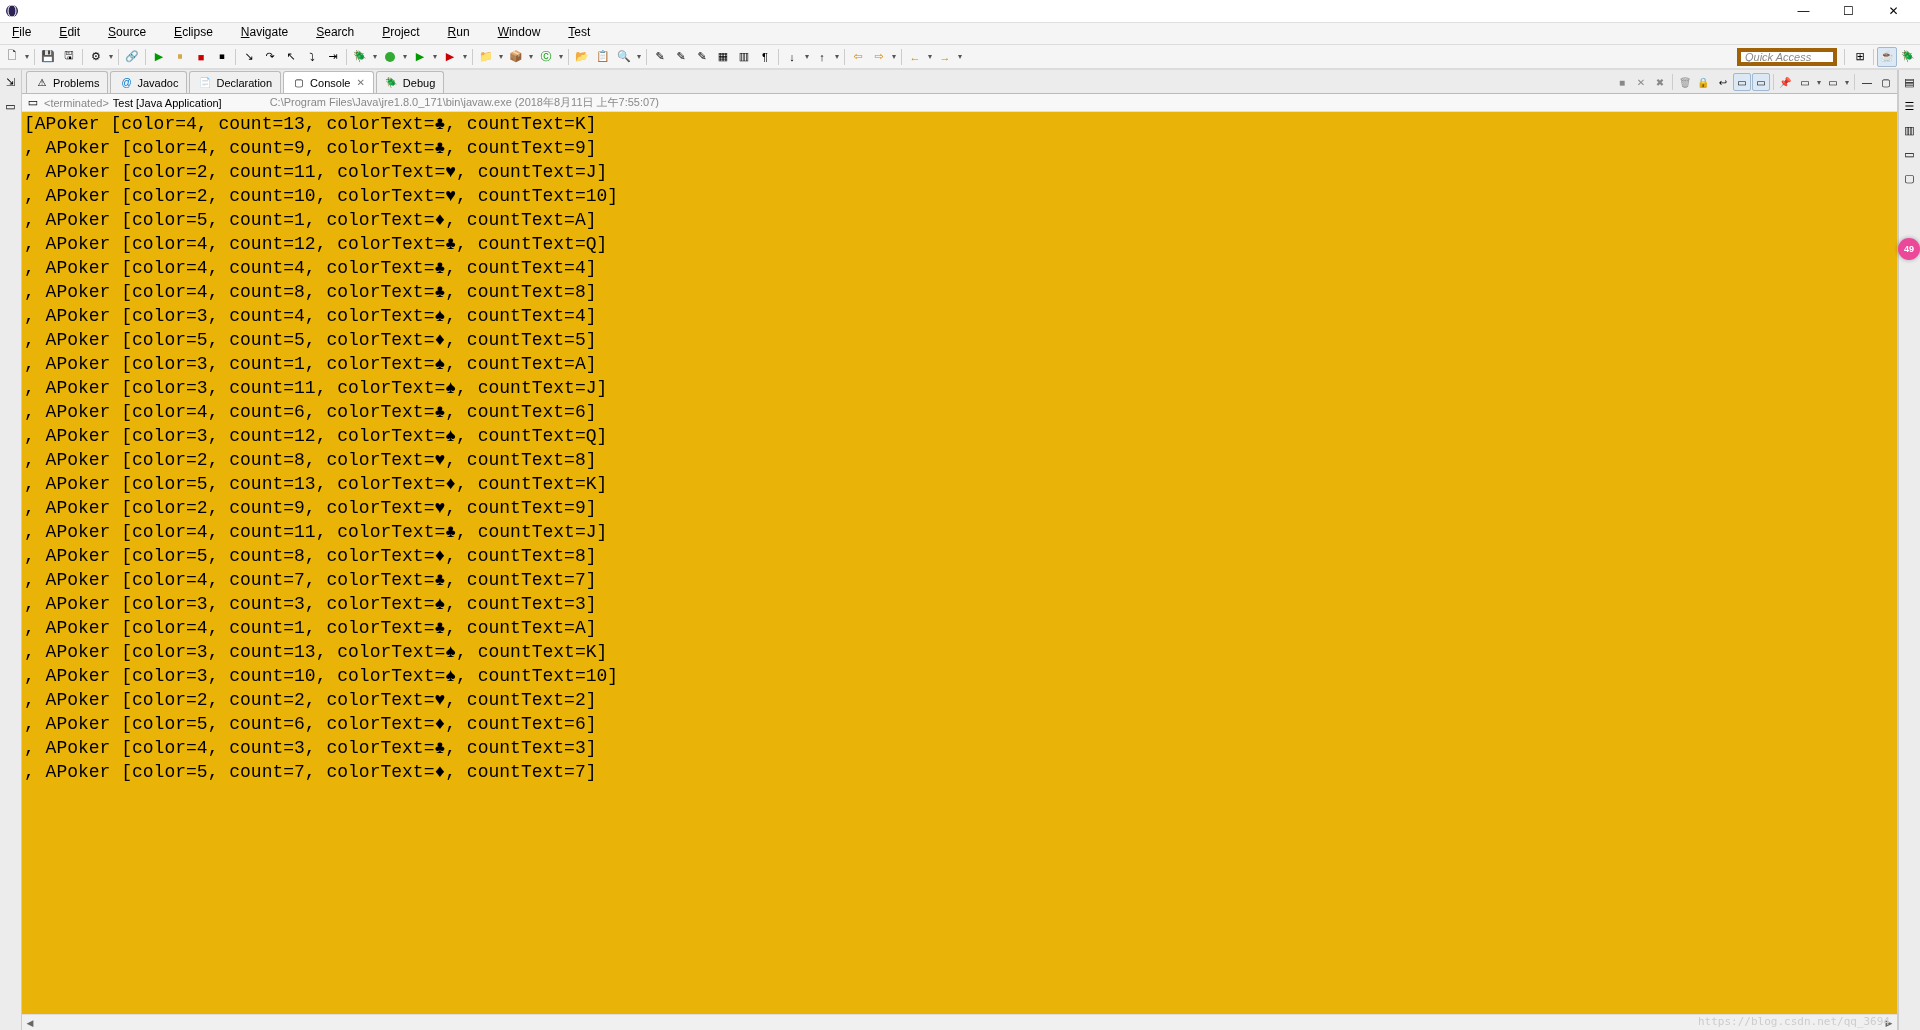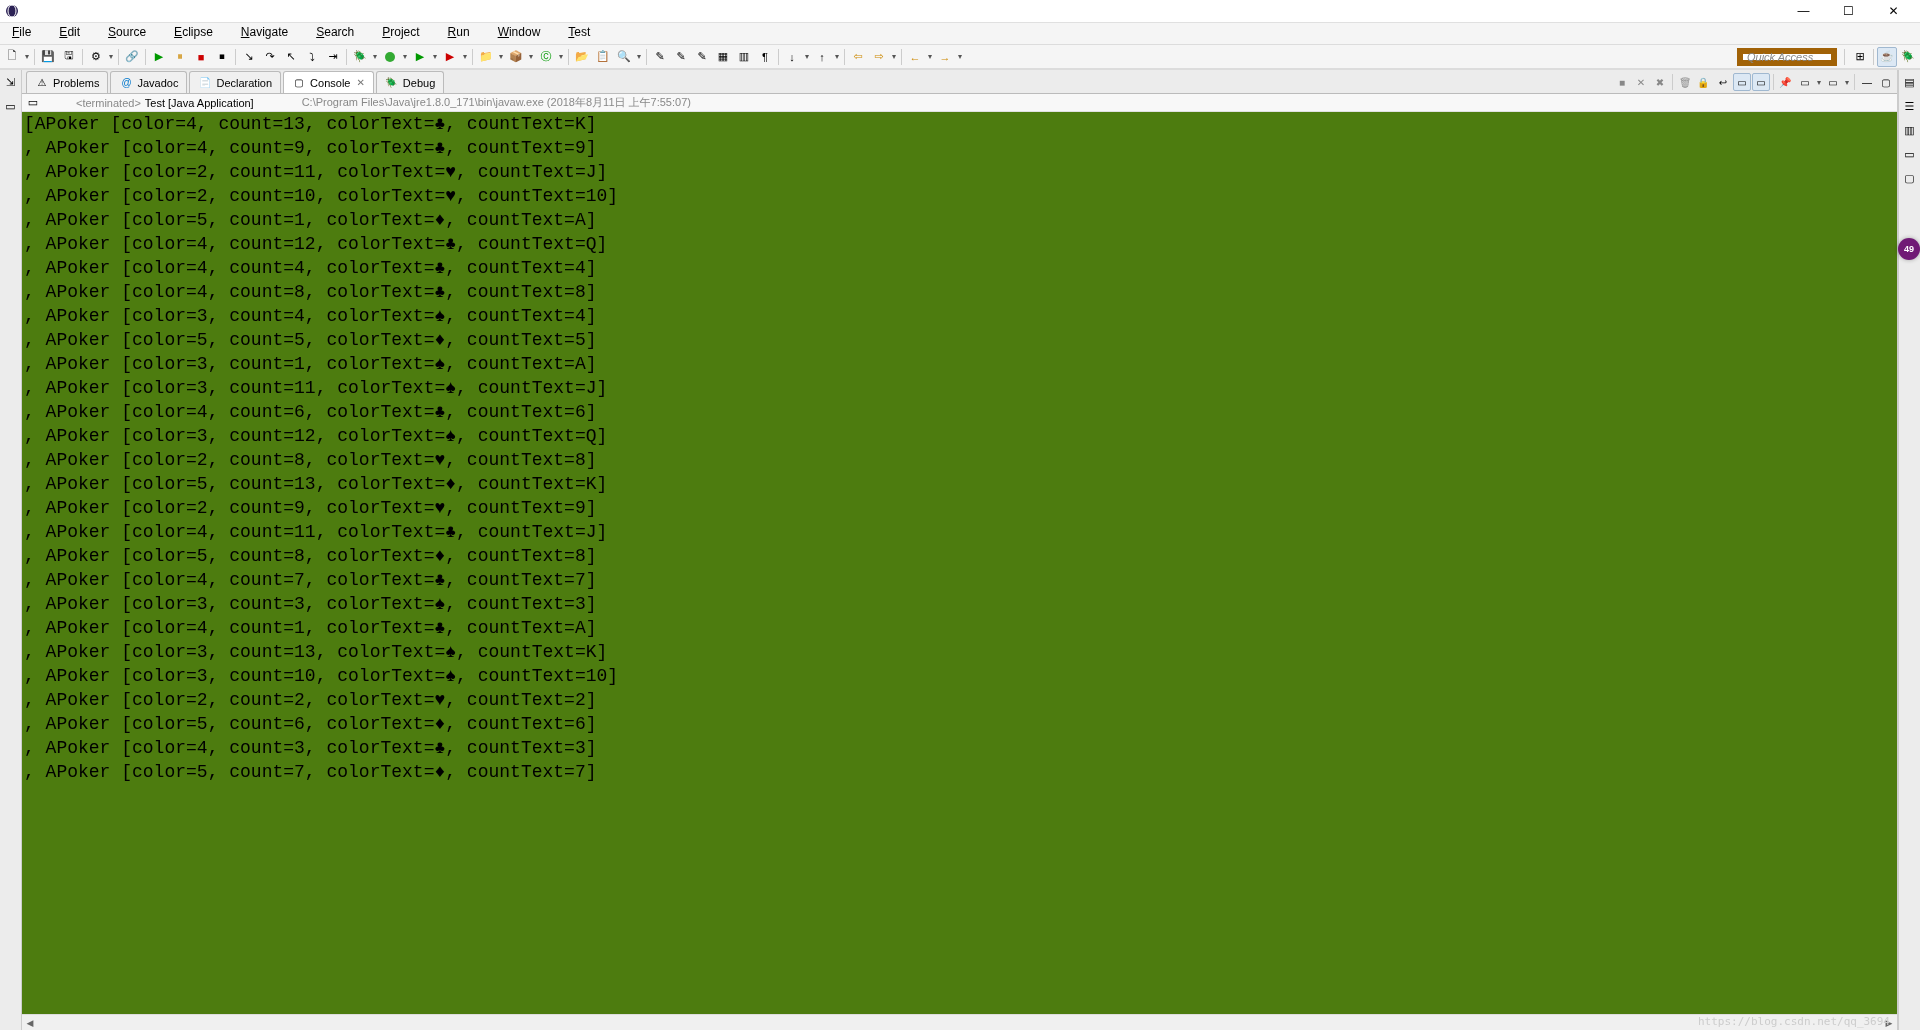--- a/index.html
+++ b/index.html
@@ -63,21 +63,21 @@
   .tb-btn {
     width: 20px; height: 20px;
     display:flex; align-items:center; justify-content:center;
     font-size: 11px;
     border-radius:2px;
   }
   .tb-sep { width:1px; height:16px; background:#ccc; margin: 0 2px; }
   .tb-drop{width:8px;font-size:8px;color:#555;display:flex;align-items:center;justify-content:center;}
   .quick-access {
     margin-left: auto;
-    border: 6px solid #a16207;
+    border: 4px solid #a16207;
     background: #fff;
     width: 100px;
     height: 18px;
     padding: 0 4px;
     font-size: 11px;
     font-style: italic;
     color:#888;
     display:flex; align-items:center;
     margin-right:4px;
   }
@@ -144,42 +144,42 @@
   .console-header{
     height:18px;
     background:#f8f8f8;
     border-bottom:1px solid #e0e0e0;
     display:flex;align-items:center;
     font-size:11px;
     padding-left:4px;
     gap:4px;
   }
   .console-header .term-icon{width:14px;height:14px;display:flex;align-items:center;justify-content:center;}
-  .console-header .term-label{color:#888;margin-left:32px;}
+  .console-header .term-label{color:#888;}
   .console-header .java-app{color:#000;}
   .console-header .path{color:#888;margin-left:44px;}
   
   .console-body {
     flex:1;
     overflow:auto;
     font-family: Consolas, "Courier New", monospace;
     font-size: 18px;
     line-height: 24px;
     white-space: pre;
     padding: 0 0 2px 2px;
-    background:#4d7c0f;
+    background:#eab308;
     color:#000;
     position:relative;
   }
   
   .hscroll{height:16px;background:#f0f0f0;border-top:1px solid #ddd;display:flex;}
   .hscroll .sc-btn{width:16px;display:flex;align-items:center;justify-content:center;font-size:9px;color:#666;}
   .hscroll .sc-track{flex:1;}
   .circle-green{width:10px;height:10px;border-radius:50%;background:#3a3;}
-  .badge{position:fixed;right:0;top:238px;width:22px;height:22px;border-radius:50%;background:#701a75;display:flex;align-items:center;justify-content:center;color:#fff;font-size:9px;font-weight:bold;box-shadow:0 0 4px rgba(0,0,0,.3);}
+  .badge{position:fixed;right:0;top:238px;width:22px;height:22px;border-radius:50%;background:#ec4899;display:flex;align-items:center;justify-content:center;color:#fff;font-size:9px;font-weight:bold;box-shadow:0 0 4px rgba(0,0,0,.3);}
   .watermark{position:fixed;right:30px;bottom:2px;font-size:11px;color:#ccc;font-family:monospace;}
 </style>
 </head>
 <body>
 
 <div class="titlebar">
   <span class="app-icon">
     <svg width="14" height="14" viewBox="0 0 14 14">
         <circle cx="7" cy="7" r="6" fill="#2c2255"></circle>
         <ellipse cx="7" cy="7" rx="4" ry="6" fill="none" stroke="#fff" stroke-width="1"></ellipse>

